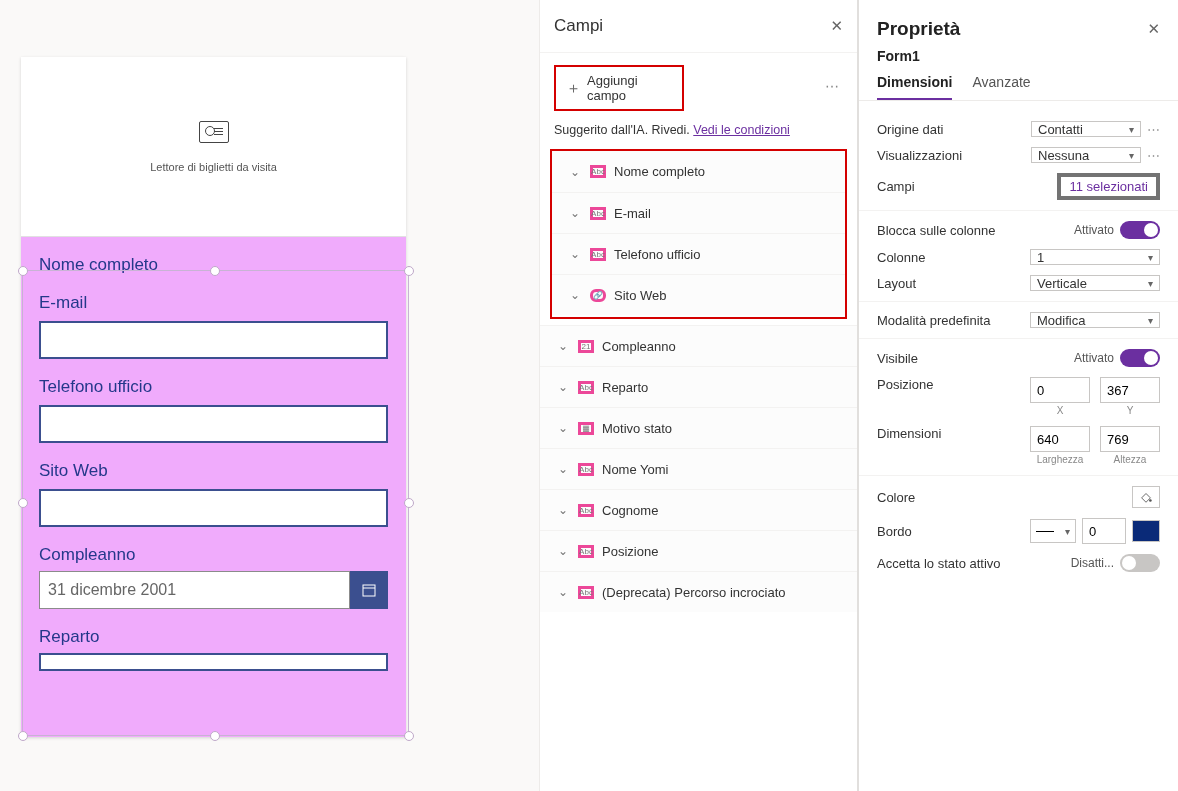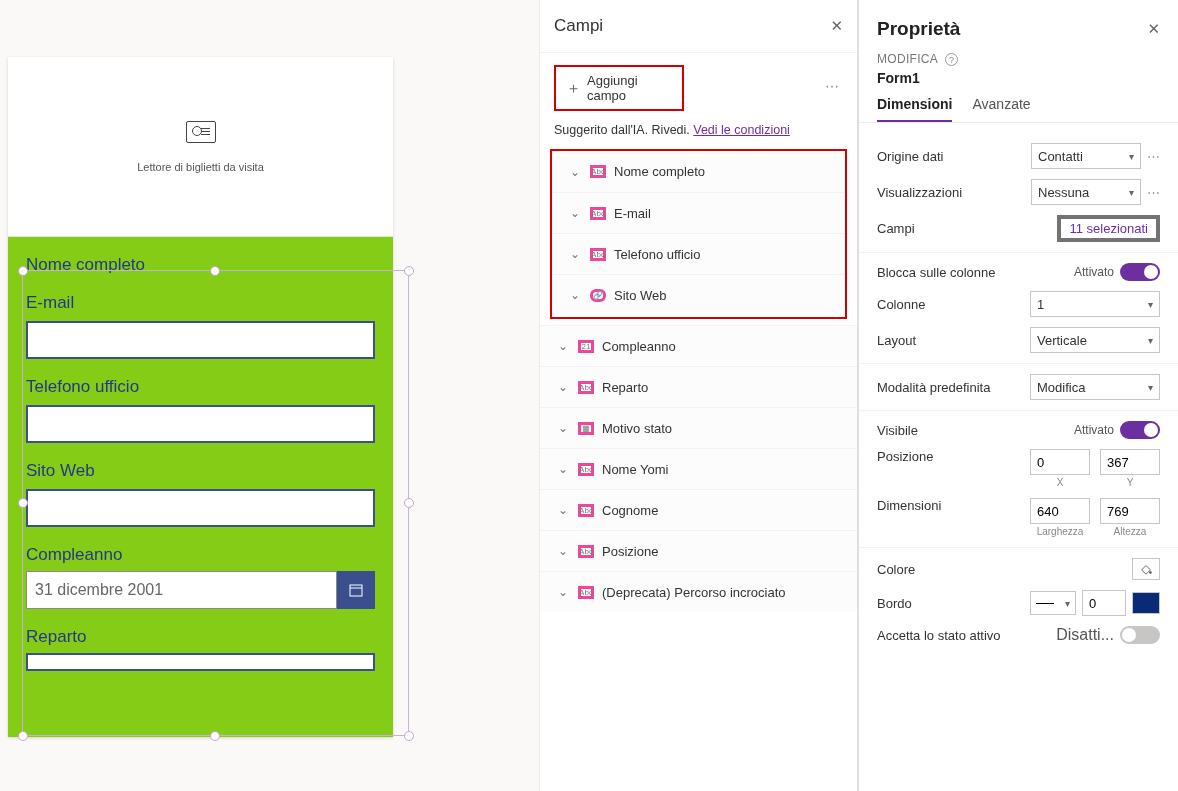--- a/index.html
+++ b/index.html
@@ -4,22 +4,22 @@
 <style>
   * { box-sizing: border-box; font-family: "Segoe UI", Arial, sans-serif; }
   body { margin: 0; padding: 0; background: #fff; width: 1178px; height: 791px; overflow: hidden; position: relative; }
 
   
   .canvas-area {
     position: absolute; left: 0; top: 0; width: 540px; height: 791px;
     background: #faf9f8; border-right: 1px solid #edebe9;
   }
   .form-card {
-    position: absolute; left: 8px; top: 57px; width: 385px; height: 680px;
-    background: #84cc16; box-shadow: 0 1px 3px rgba(0,0,0,.15);
+    position: absolute; left: 21px; top: 57px; width: 385px; height: 680px;
+    background: #f0abfc; box-shadow: 0 1px 3px rgba(0,0,0,.15);
   }
   .card-header {
     height: 180px; border-bottom: 1px solid #e1e1e1;
     display: flex; flex-direction: column; align-items: center; justify-content: center;
     position: relative; background: #fff;
   }
   .card-header-icon {
     width: 30px; height: 22px; border: 1px solid #444; border-radius: 2px;
     position: relative; margin-bottom: 18px;
   }
@@ -124,21 +124,21 @@
   .pp-formname { padding: 4px 18px; font-size: 14px; font-weight: 700; color: #222; }
 
   .pp-tabs { display: flex; gap: 20px; padding: 6px 18px 0 18px; border-bottom: 1px solid #edebe9; }
   .pp-tab { font-size: 14px; color: #555; padding-bottom: 8px; cursor: pointer; }
   .pp-tab.active { color: #222; font-weight: 600; border-bottom: 2px solid #6b2fa0; }
 
   .pp-body { padding: 10px 18px; font-size: 13px; color: #333; }
   .pp-row { display: flex; align-items: center; justify-content: space-between; margin: 10px 0; }
   .pp-row .lbl { flex: 1; }
   .pp-select {
-    width: 110px; height: 26px; border: 1px solid #c8c6c4; background: #fff;
+    width: 110px; height: 16px; border: 1px solid #c8c6c4; background: #fff;
     display: flex; align-items: center; justify-content: space-between;
     padding: 0 6px; font-size: 13px; color: #333;
   }
   .pp-select .cv { font-size: 10px; color: #666; }
   .pp-more-dots { color: #888; margin-left: 6px; }
 
   .pp-link { color: #6b2fa0; font-size: 13px; }
   .pp-divider { height: 1px; background: #f3f2f1; margin: 8px -18px; }
 
   .toggle {
@@ -301,24 +301,20 @@
         <span>(Deprecata) Percorso incrociato</span>
       </div>
     </div>
 </div>
 
 <div class="props-panel">
   <div class="pp-header">
     <span class="pp-title">Proprietà</span>
     <span class="close-x">✕</span>
   </div>
-  <div class="pp-sublabel">
-    <span>MODIFICA</span>
-    <span class="qmark">?</span>
-  </div>
   <div class="pp-formname">Form1</div>
 
   <div class="pp-tabs">
     <div class="pp-tab active">Dimensioni</div>
     <div class="pp-tab">Avanzate</div>
   </div>
 
   <div class="pp-body">
 
     <div class="pp-row">
@@ -433,18 +429,18 @@
           <span class="line"></span>
             <span class="cv" style="font-size:10px;color:#666">▾</span>
         </div>
         <input class="pp-input" style="width: 44px;" value="0">
         <div class="color-swatch blue"></div>
       </div>
     </div>
 
     <div class="pp-row">
       <span class="lbl">Accetta lo stato attivo</span>
-      <span style="font-size:16px;color:#555;margin-right:6px;">Disatti...</span>
+      <span style="font-size:12px;color:#555;margin-right:6px;">Disatti...</span>
       <div class="toggle off"></div>
     </div>
 
   </div>
 </div>
 
 </body></html>

